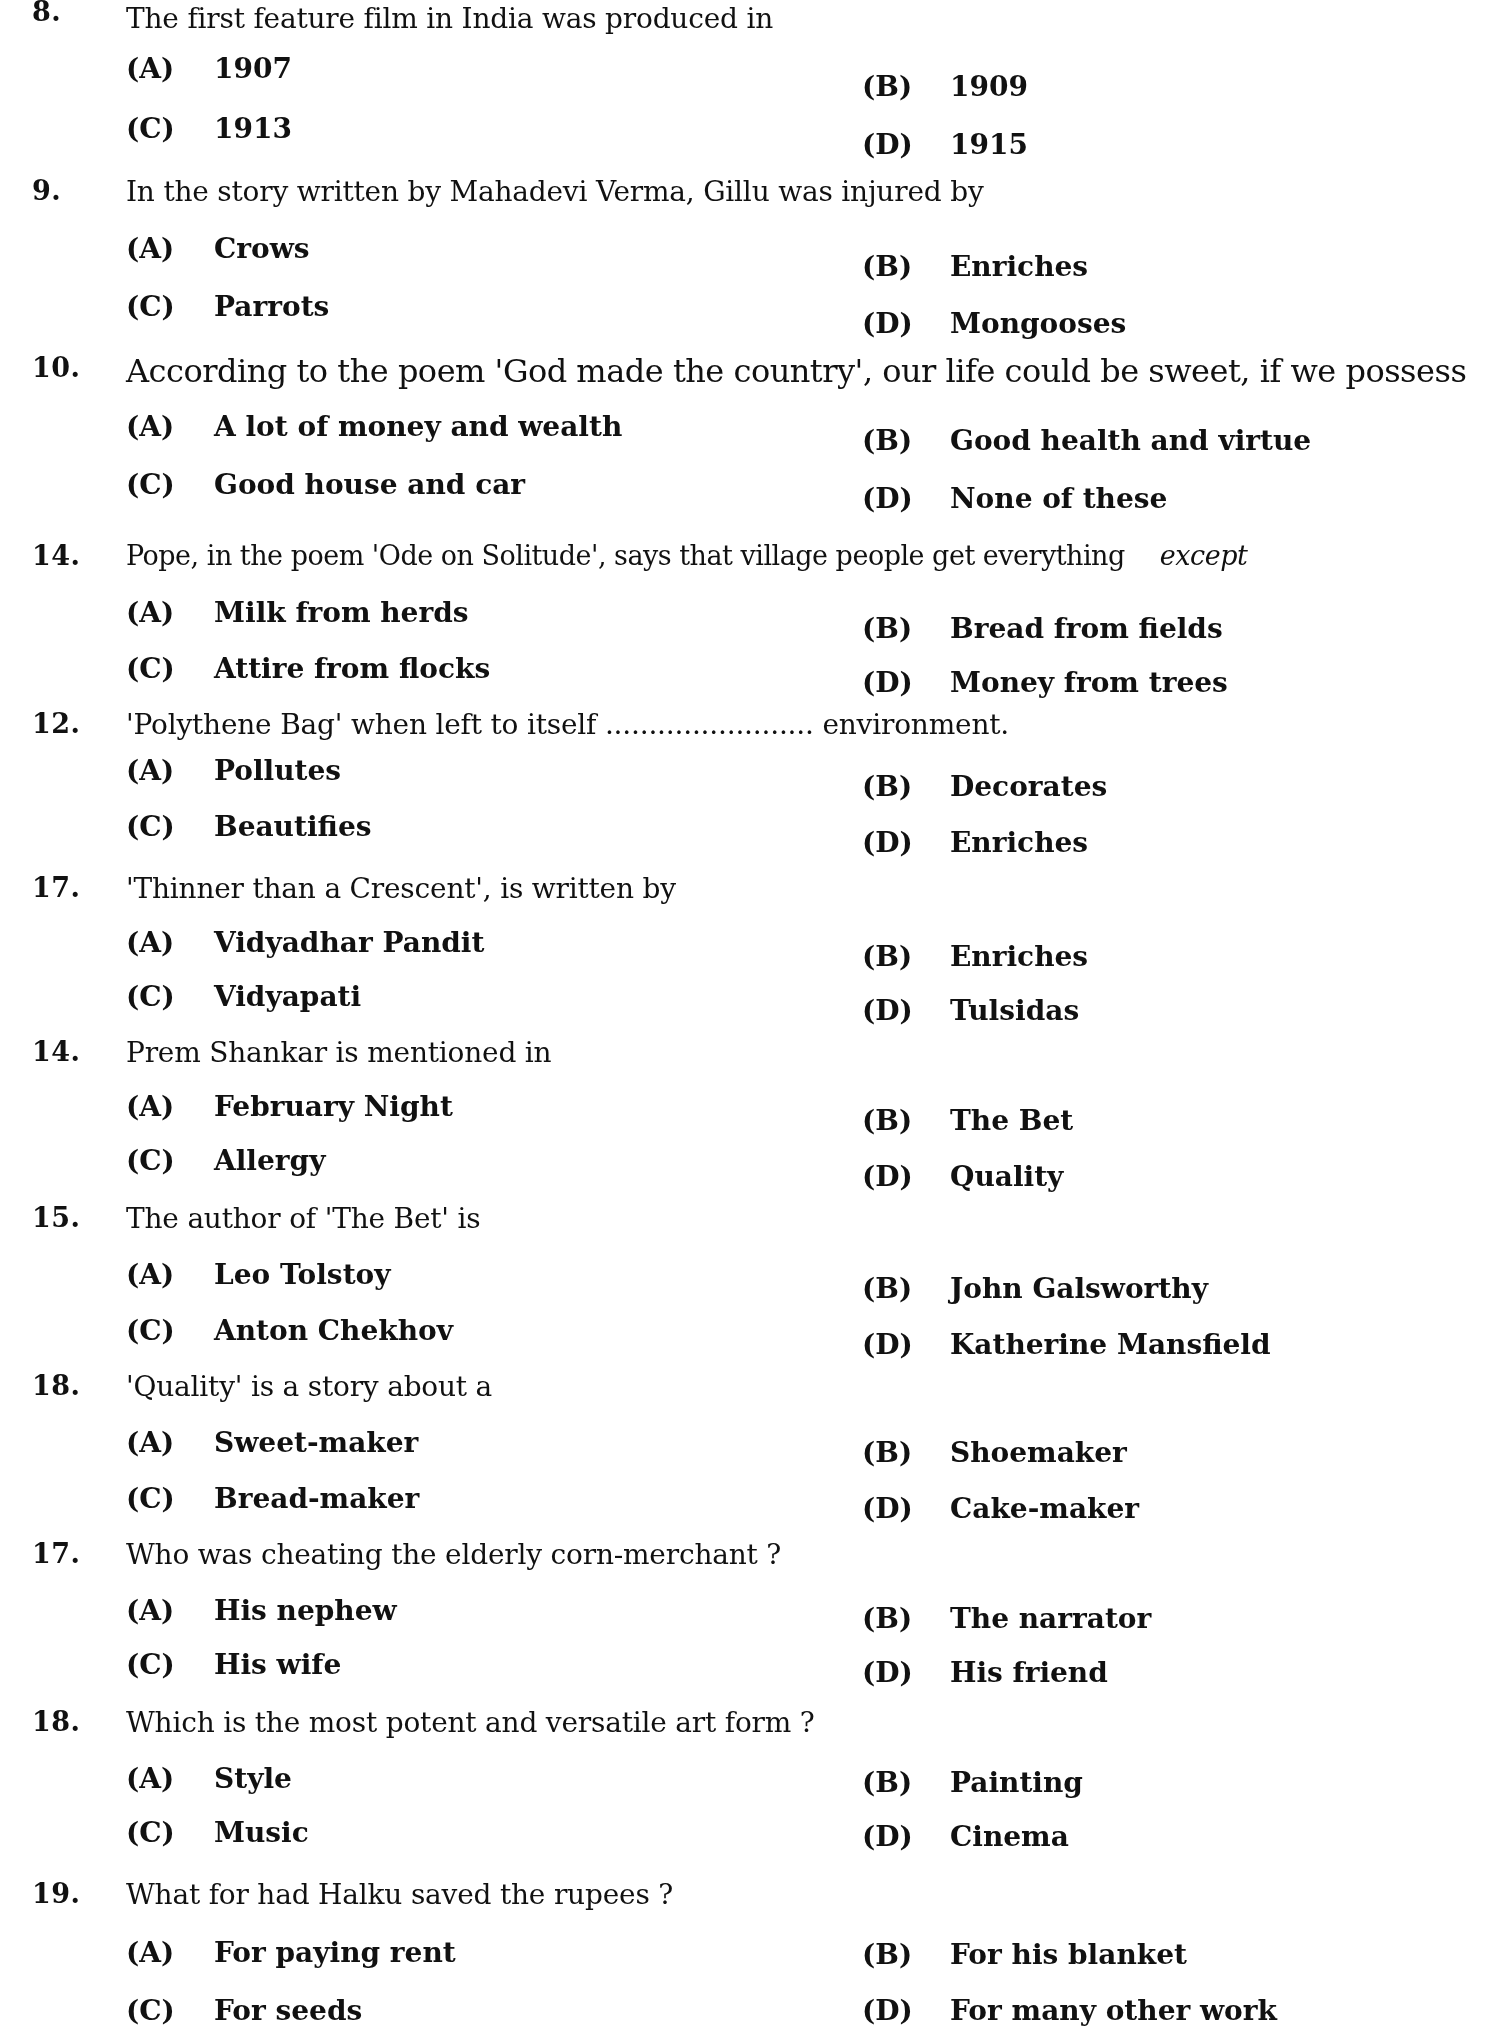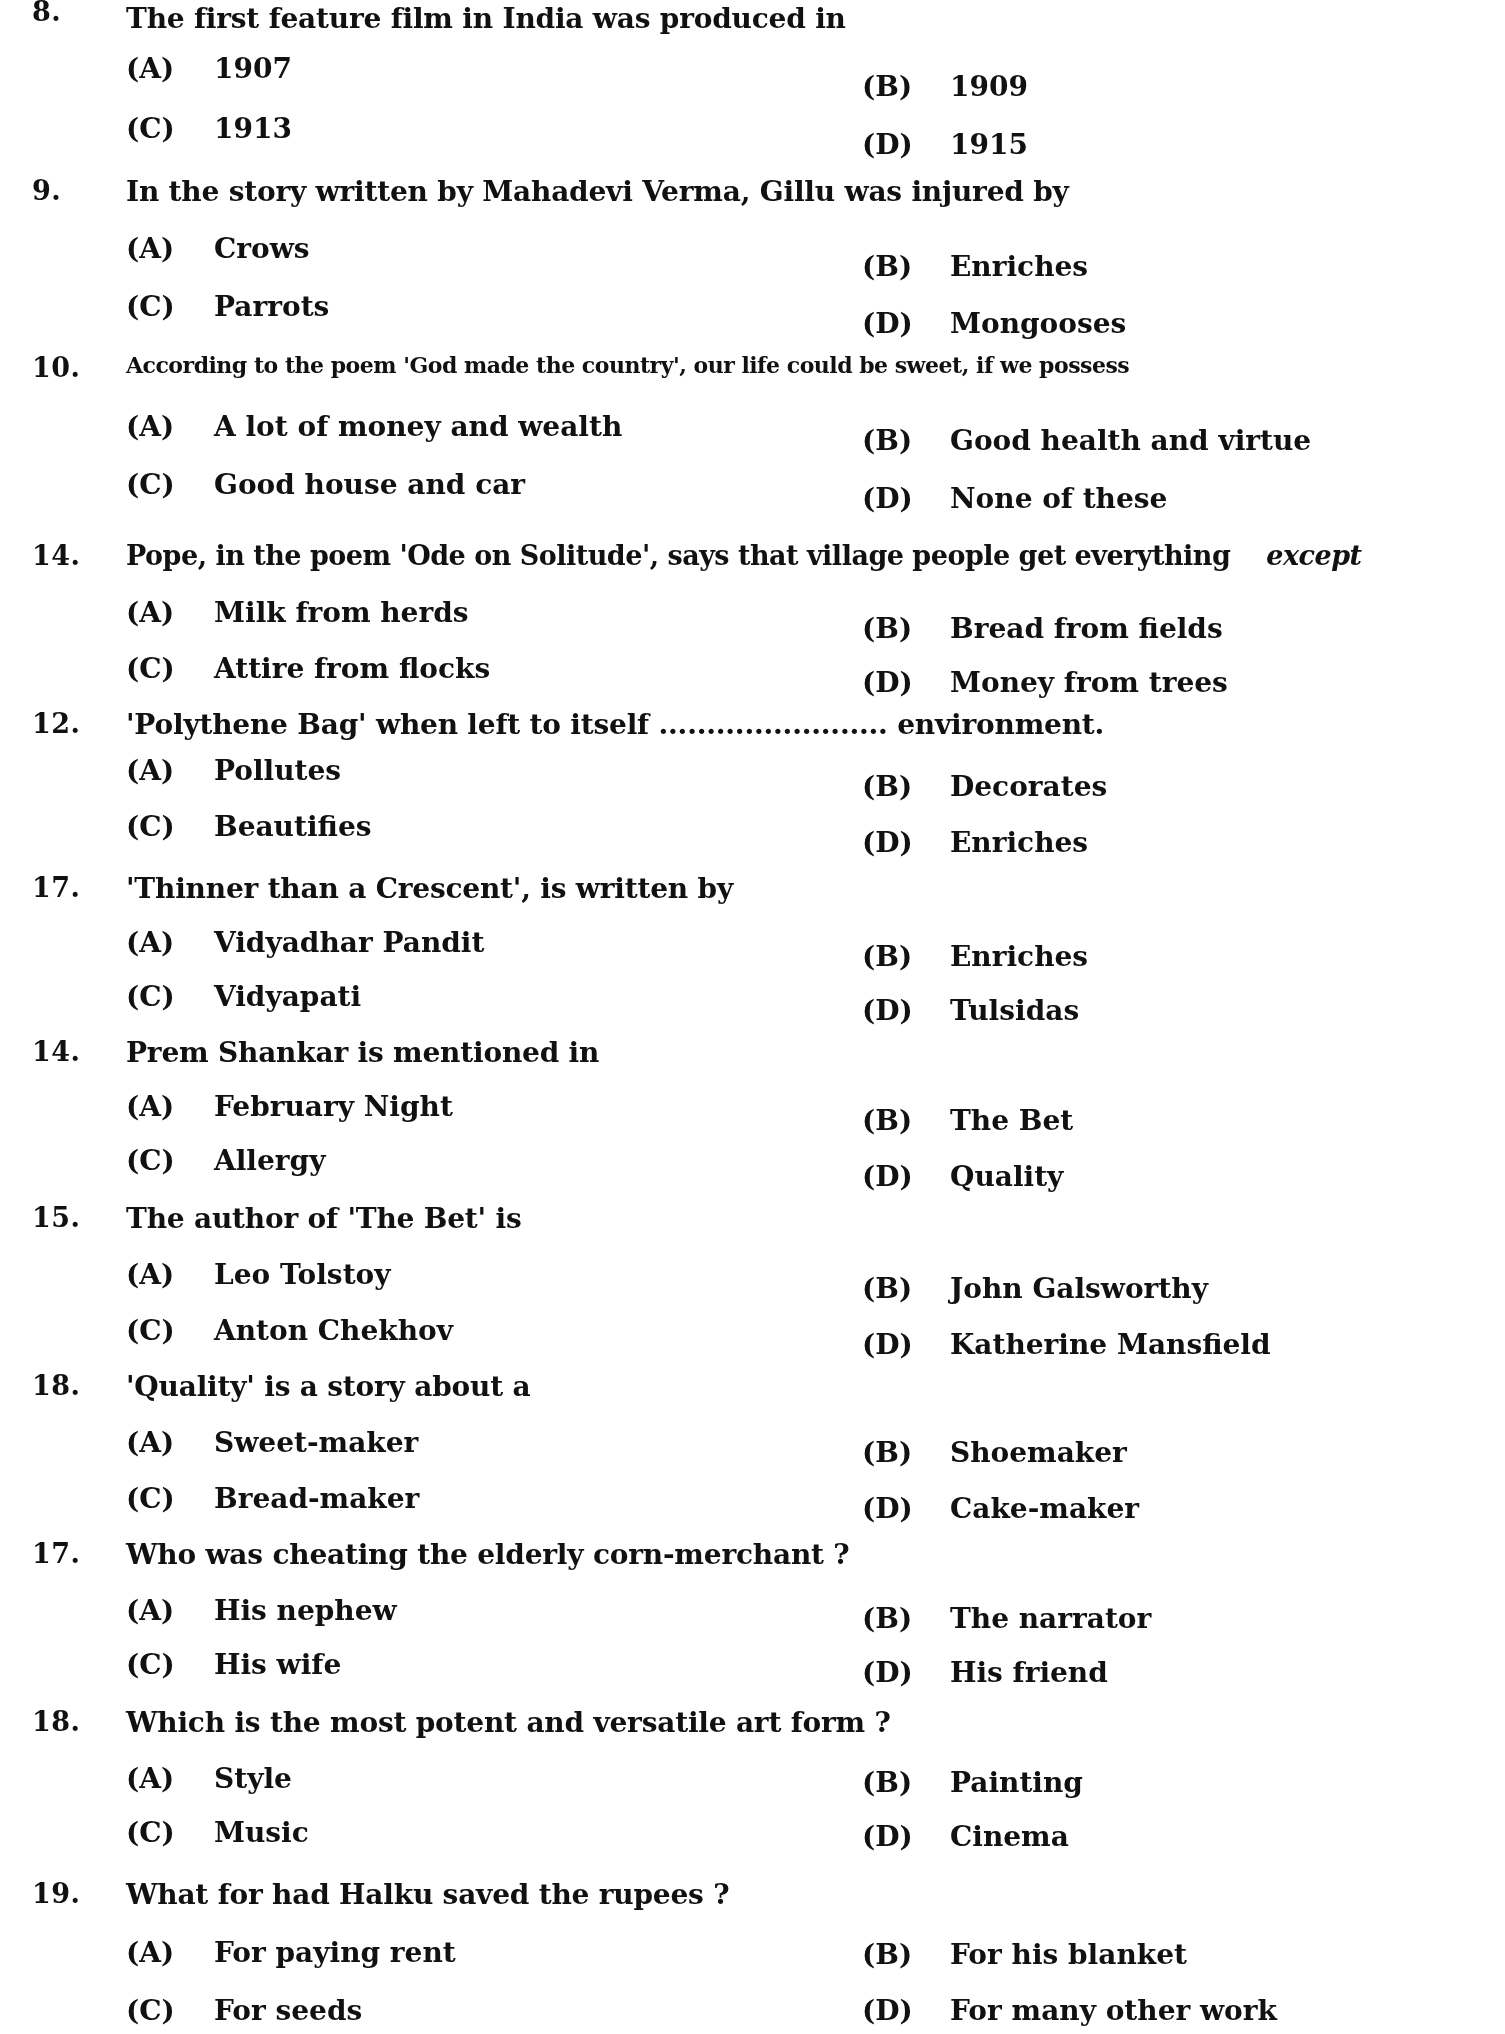--- a/index.html
+++ b/index.html
@@ -9,21 +9,21 @@
     color: #111111;
   }
   .page { position: absolute; left: 0; top: 0; width: 1505px; height: 2034px; }
   .q { position: absolute; left: 0; width: 1505px; }
   .qnum {
     position: absolute; left: 32px; top: 0;
     font-weight: bold; font-size: 27px; letter-spacing: 0.5px;
   }
   .qtext {
     position: absolute; left: 126px; top: 0;
-    font-weight: bold; font-size: 28px; white-space: nowrap;
+    font-weight: normal; font-size: 28px; white-space: nowrap;
     letter-spacing: -0.2px;
   }
   .qtext em { font-style: italic; margin-left: 27px; }
   .opt { position: absolute; white-space: nowrap; font-weight: bold; font-size: 28px; }
   .opt .letter { position: absolute; left: 0; top: 0; }
   .opt .otext { position: absolute; left: 88px; top: 0; }
   .left { left: 126px; }
   .right { left: 862px; }
 </style>
 </head>
@@ -68,21 +68,21 @@
         <span class="otext">Parrots</span>
       </div>
     <div class="opt right" style="top:132px;">
         <span class="letter">(D)</span>
         <span class="otext">Mongooses</span>
       </div>
   </div>
 
   <div class="q" style="top:352px;">
     <span class="qnum">10.</span>
-    <span class="qtext" style="font-size:22px; letter-spacing:-0.5px;">According to the poem 'God made the country', our life could be sweet, if we possess</span>
+    <span class="qtext" style="font-size:32px; letter-spacing:-0.5px;">According to the poem 'God made the country', our life could be sweet, if we possess</span>
     <div class="opt left" style="top:58px;">
         <span class="letter">(A)</span>
         <span class="otext">A lot of money and wealth</span>
       </div>
     <div class="opt right" style="top:72px;">
         <span class="letter">(B)</span>
         <span class="otext">Good health and virtue</span>
       </div>
     <div class="opt left" style="top:116px;">
         <span class="letter">(C)</span>

